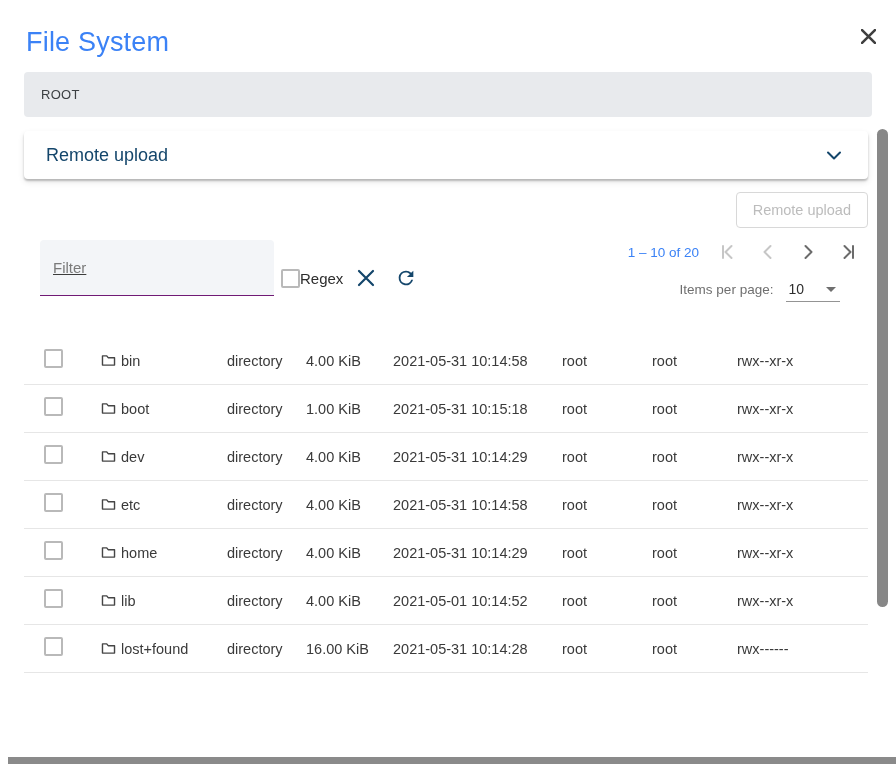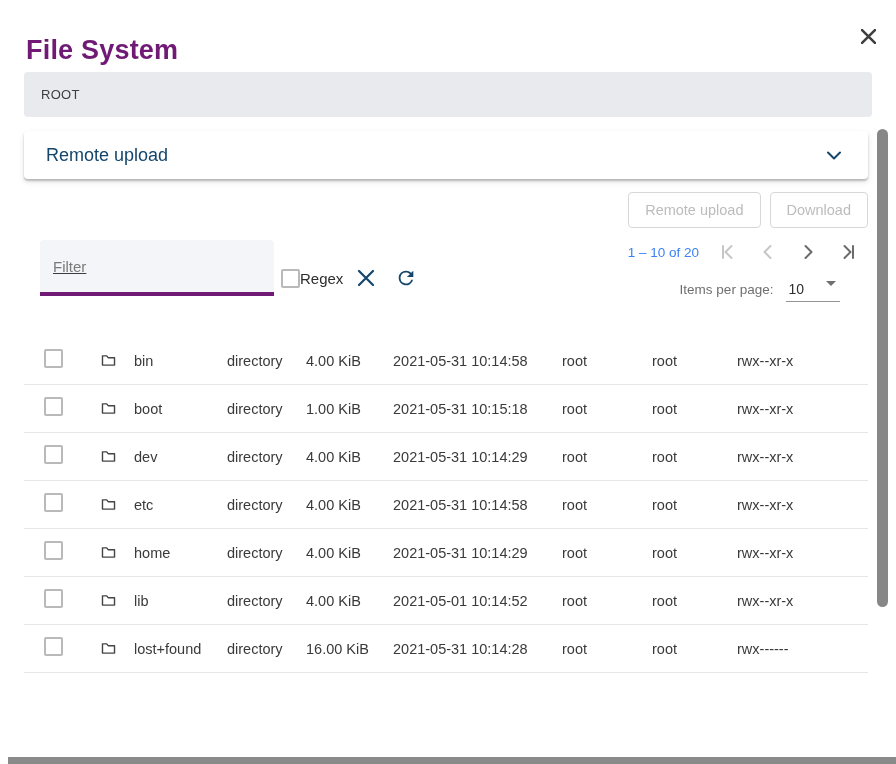--- a/index.html
+++ b/index.html
@@ -6,22 +6,22 @@
   html,body { width:896px; height:764px; }
   body {
     position:relative;
     background:#ffffff;
     font-family:"Liberation Sans","DejaVu Sans",sans-serif;
     color:#3c3c3c;
     overflow:hidden;
   }
   
   .dlg-title {
-    position:absolute; left:26px; top:35px;
-    font-size:27px; font-weight:700; color:#701a75; letter-spacing:.2px;
+    position:absolute; left:26px; top:27px;
+    font-size:27px; font-weight:400; color:#3b82f6; letter-spacing:.2px;
   }
   .close-btn {
     position:absolute; right:16px; top:24px;
     width:24px; height:24px; border:none; background:transparent;
     color:#3f3f3f; cursor:pointer; display:flex; align-items:center; justify-content:center;
   }
   
   .root-bar {
     position:absolute; left:24px; right:24px; top:72px; height:45px;
     background:#e8eaed; border-radius:4px;
@@ -44,21 +44,21 @@
     position:absolute; top:192px; right:28px; display:flex; gap:9px;
   }
   .btn-outline {
     height:36px; padding:0 16px; background:#fff;
     border:1px solid #d8d8d8; border-radius:4px;
     font-family:inherit; font-size:14.5px; color:#bcbcbc; cursor:default;
   }
   
   .filter-field {
     position:absolute; left:40px; top:240px; width:234px; height:56px;
-    background:#f3f5f8; border-bottom:4px solid #701a75;
+    background:#f3f5f8; border-bottom:1px solid #701a75;
     border-radius:4px 4px 0 0; display:flex; align-items:center;text-decoration:underline;
   }
   .filter-field input {
     width:100%; background:transparent; border:none; outline:none;
     font-family:inherit; font-size:15px; color:#333; padding:0 13px;
   }
   .filter-field input::placeholder { color:#7a7a7a; opacity:1; }
   .regex-wrap {
     position:absolute; left:281px; top:262px; height:32px;
     display:flex; align-items:center; 
@@ -86,42 +86,42 @@
     display:flex; align-items:center; justify-content:center; cursor:pointer;
   }
   .pg-btn.enabled  { color:#6b6b6b; }
   .pg-btn.disabled { color:#c6c6c6; }
   .ipp {
     position:absolute; top:281px; right:56px;
     display:flex; align-items:baseline; gap:13px;
   }
   .ipp-label { font-size:13.5px; color:#6f6f6f; }
   .ipp-select {
-    display:flex; align-items:flex-start; gap:22px;
+    display:flex; align-items:center; gap:22px;
     border-bottom:1px solid #949494; padding:0 4px 4px 2px; cursor:pointer;
   }
   .ipp-value { font-size:14px; color:#2e2e2e; }
   .caret {
     width:0; height:0; border-left:5px solid transparent;
     border-right:5px solid transparent; border-top:5px solid #6f6f6f;
   }
   
   .table { position:absolute; left:24px; top:337px; width:844px; }
   .trow {
     display:grid;
     grid-template-columns:76px 127px 79px 87px 169px 90px 85px 131px;
     align-items:center; height:48px; border-bottom:1px solid #e6e6e6;
   }
   .thead .hcell {
     font-size:11.5px; font-weight:700; color:#9e9e9e; letter-spacing:.4px;
   }
   .cell-check { padding-left:20px; }
   .hcell.h-name { padding-left:30px; }
   .cell { font-size:14.5px; color:#3a3a3a; }
-  .cell-name { display:flex; align-items:center; gap:17px; }
+  .cell-name { display:flex; align-items:center; gap:4px; }
   .folder { color:#454545; display:flex; flex:none; }
   .cell-name .fname { cursor:pointer; }
   
   .vscroll {
     position:absolute; right:8px; top:129px; width:11px; height:478px;
     background:#878787; border-radius:6px; cursor:pointer;
   }
   .hscroll {
     position:absolute; left:8px; right:0; bottom:0; height:7px;
     background:#8a8a8a; cursor:pointer;
@@ -149,21 +149,20 @@
   <span class="panel-title">Remote upload</span>
   <span class="chevron">
     <svg width="24" height="24" viewBox="0 0 24 24">
         <path d="M6 9.5 L12 15.5 L18 9.5" fill="none" stroke="currentColor" stroke-width="2" stroke-linecap="round" stroke-linejoin="round"></path>
       </svg>
   </span>
 </div>
 
 <div class="toolbar">
   <button class="btn-outline">Remote upload</button>
-  <button class="btn-outline">Download</button>
 </div>
 
 <div class="filter-field">
   <input type="text" placeholder="Filter" style="">
 </div>
 
 <div class="regex-wrap">
   <span class="cb"></span>
   <span class="regex-label">Regex</span>
 </div>

